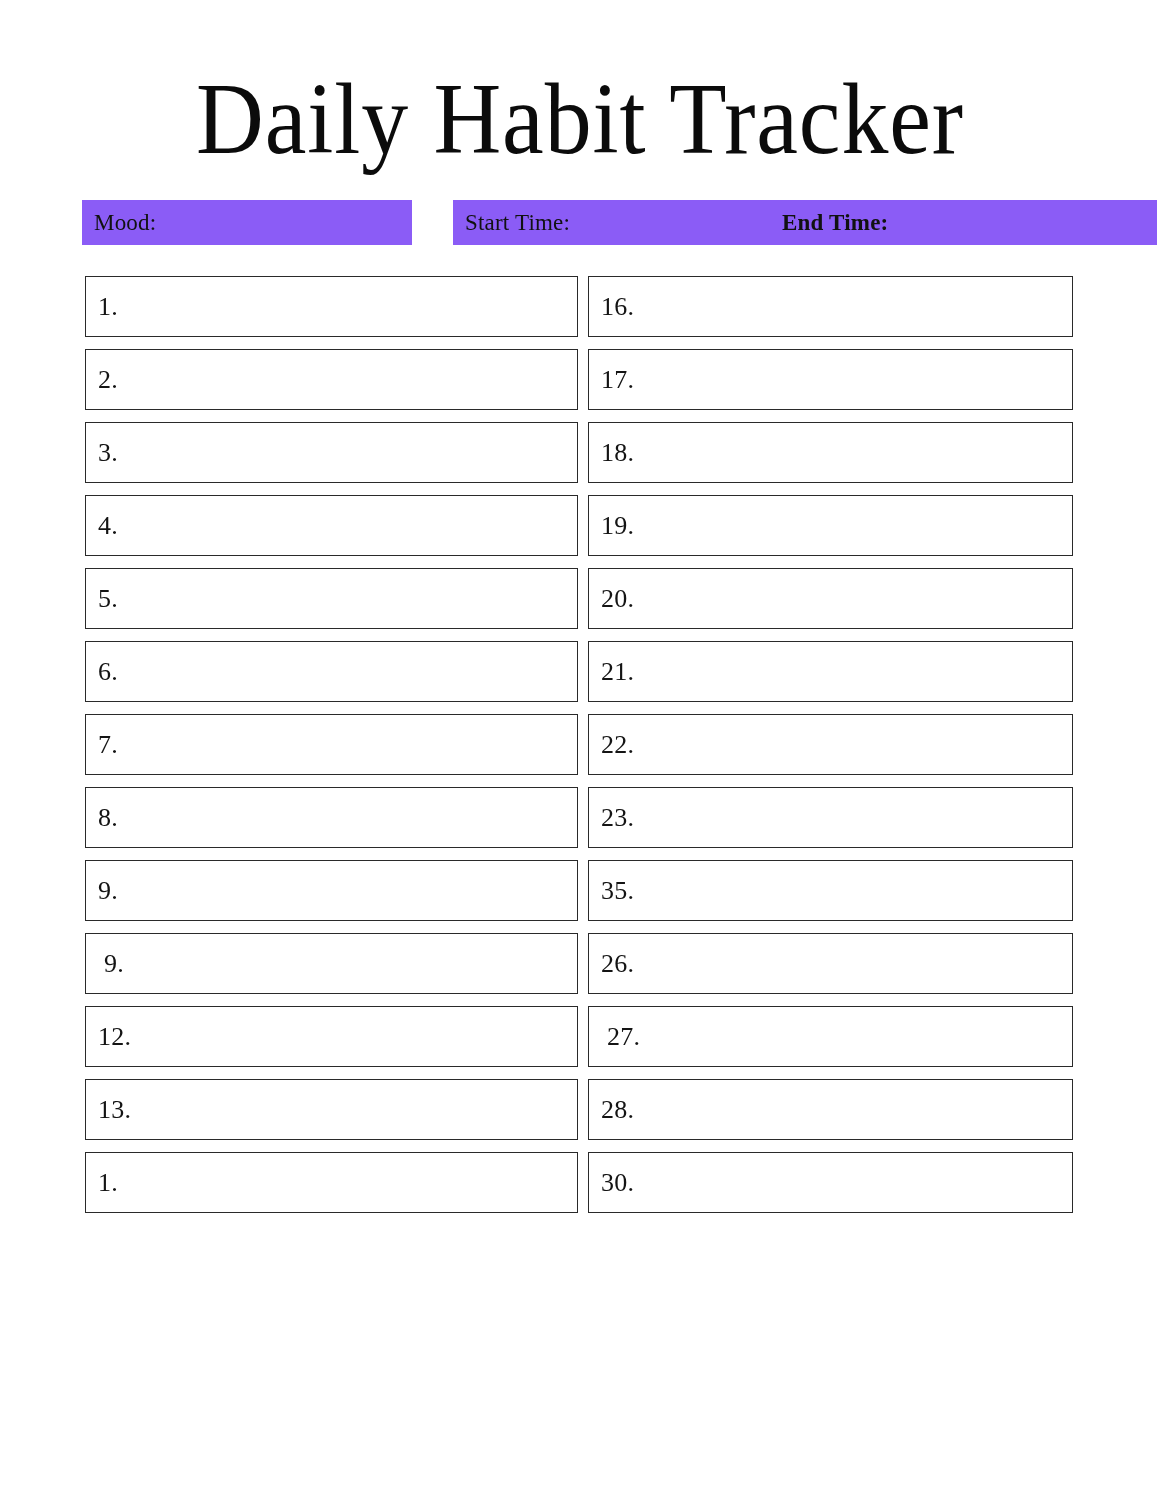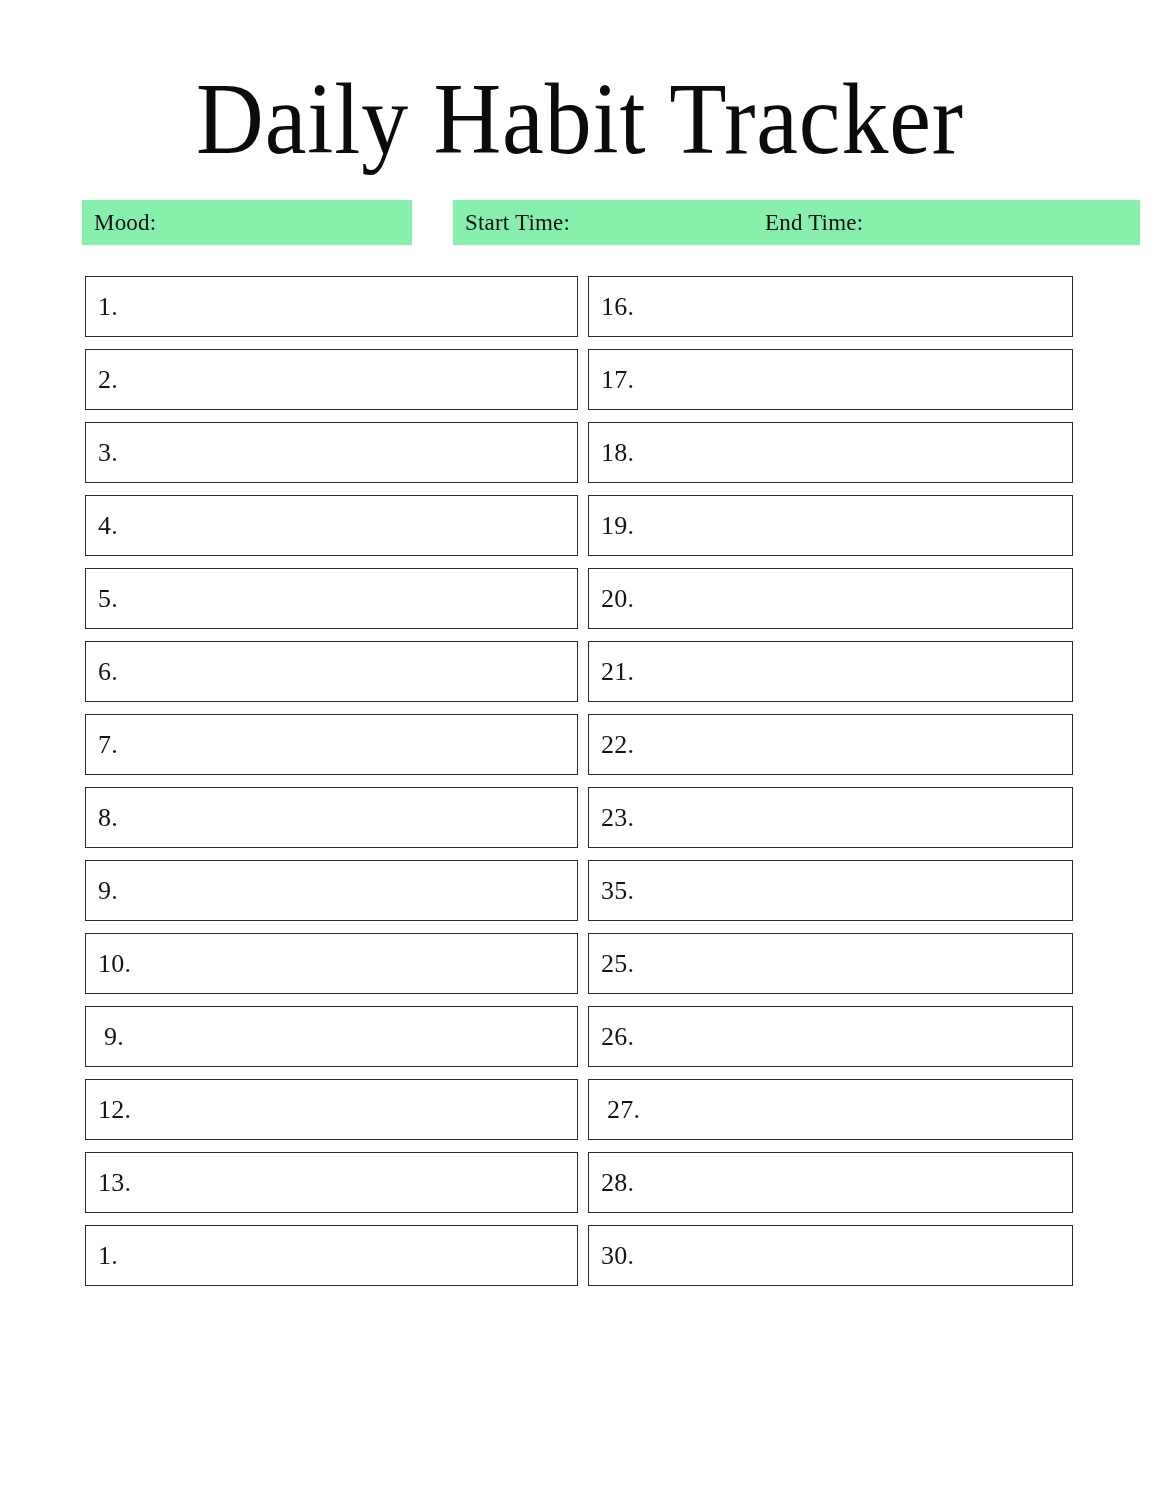--- a/index.html
+++ b/index.html
@@ -47,37 +47,37 @@
     position: absolute;
     left: 82px;
     top: 200px;
     width: 992px;
     height: 45px;
   }
   .hbar {
     position: absolute;
     top: 0;
     height: 45px;
-    background: #86efac;
+    background: #8b5cf6;
     box-sizing: border-box;
     display: flex;
     align-items: center;
   }
   .hbar .hlabel {
     padding-left: 12px;
     font-size: 23px;
     line-height: 1;
     color: #111111;
     font-family: "Liberation Serif", "DejaVu Serif", serif;
     letter-spacing: 0.2px;
     white-space: nowrap;
   }
   .hbar.mood  { left: 0px;   width: 330px; }
   .hbar.start { left: 342px; width: 321px; margin-left: 29px; }
-  .hbar.end   { left: 671px; width: 387px; }
+  .hbar.end   { left: 688px; width: 387px; font-weight: bold; }
 
   
   .grid {
     position: absolute;
     left: 85px;
     top: 276px;
     width: 988px;
   }
   .row {
     position: relative;
@@ -202,28 +202,20 @@
 
     <div class="row">
       <div class="cell left">
         <span class="num">9.</span>
       </div>
       <div class="cell right">
         <span class="num">35.</span>
       </div>
     </div>
 
-    <div class="row">
-      <div class="cell left">
-        <span class="num">10.</span>
-      </div>
-      <div class="cell right">
-        <span class="num">25.</span>
-      </div>
-    </div>
 
     <div class="row">
       <div class="cell left">
         <span class="num indented">9.</span>
       </div>
       <div class="cell right">
         <span class="num">26.</span>
       </div>
     </div>
 

